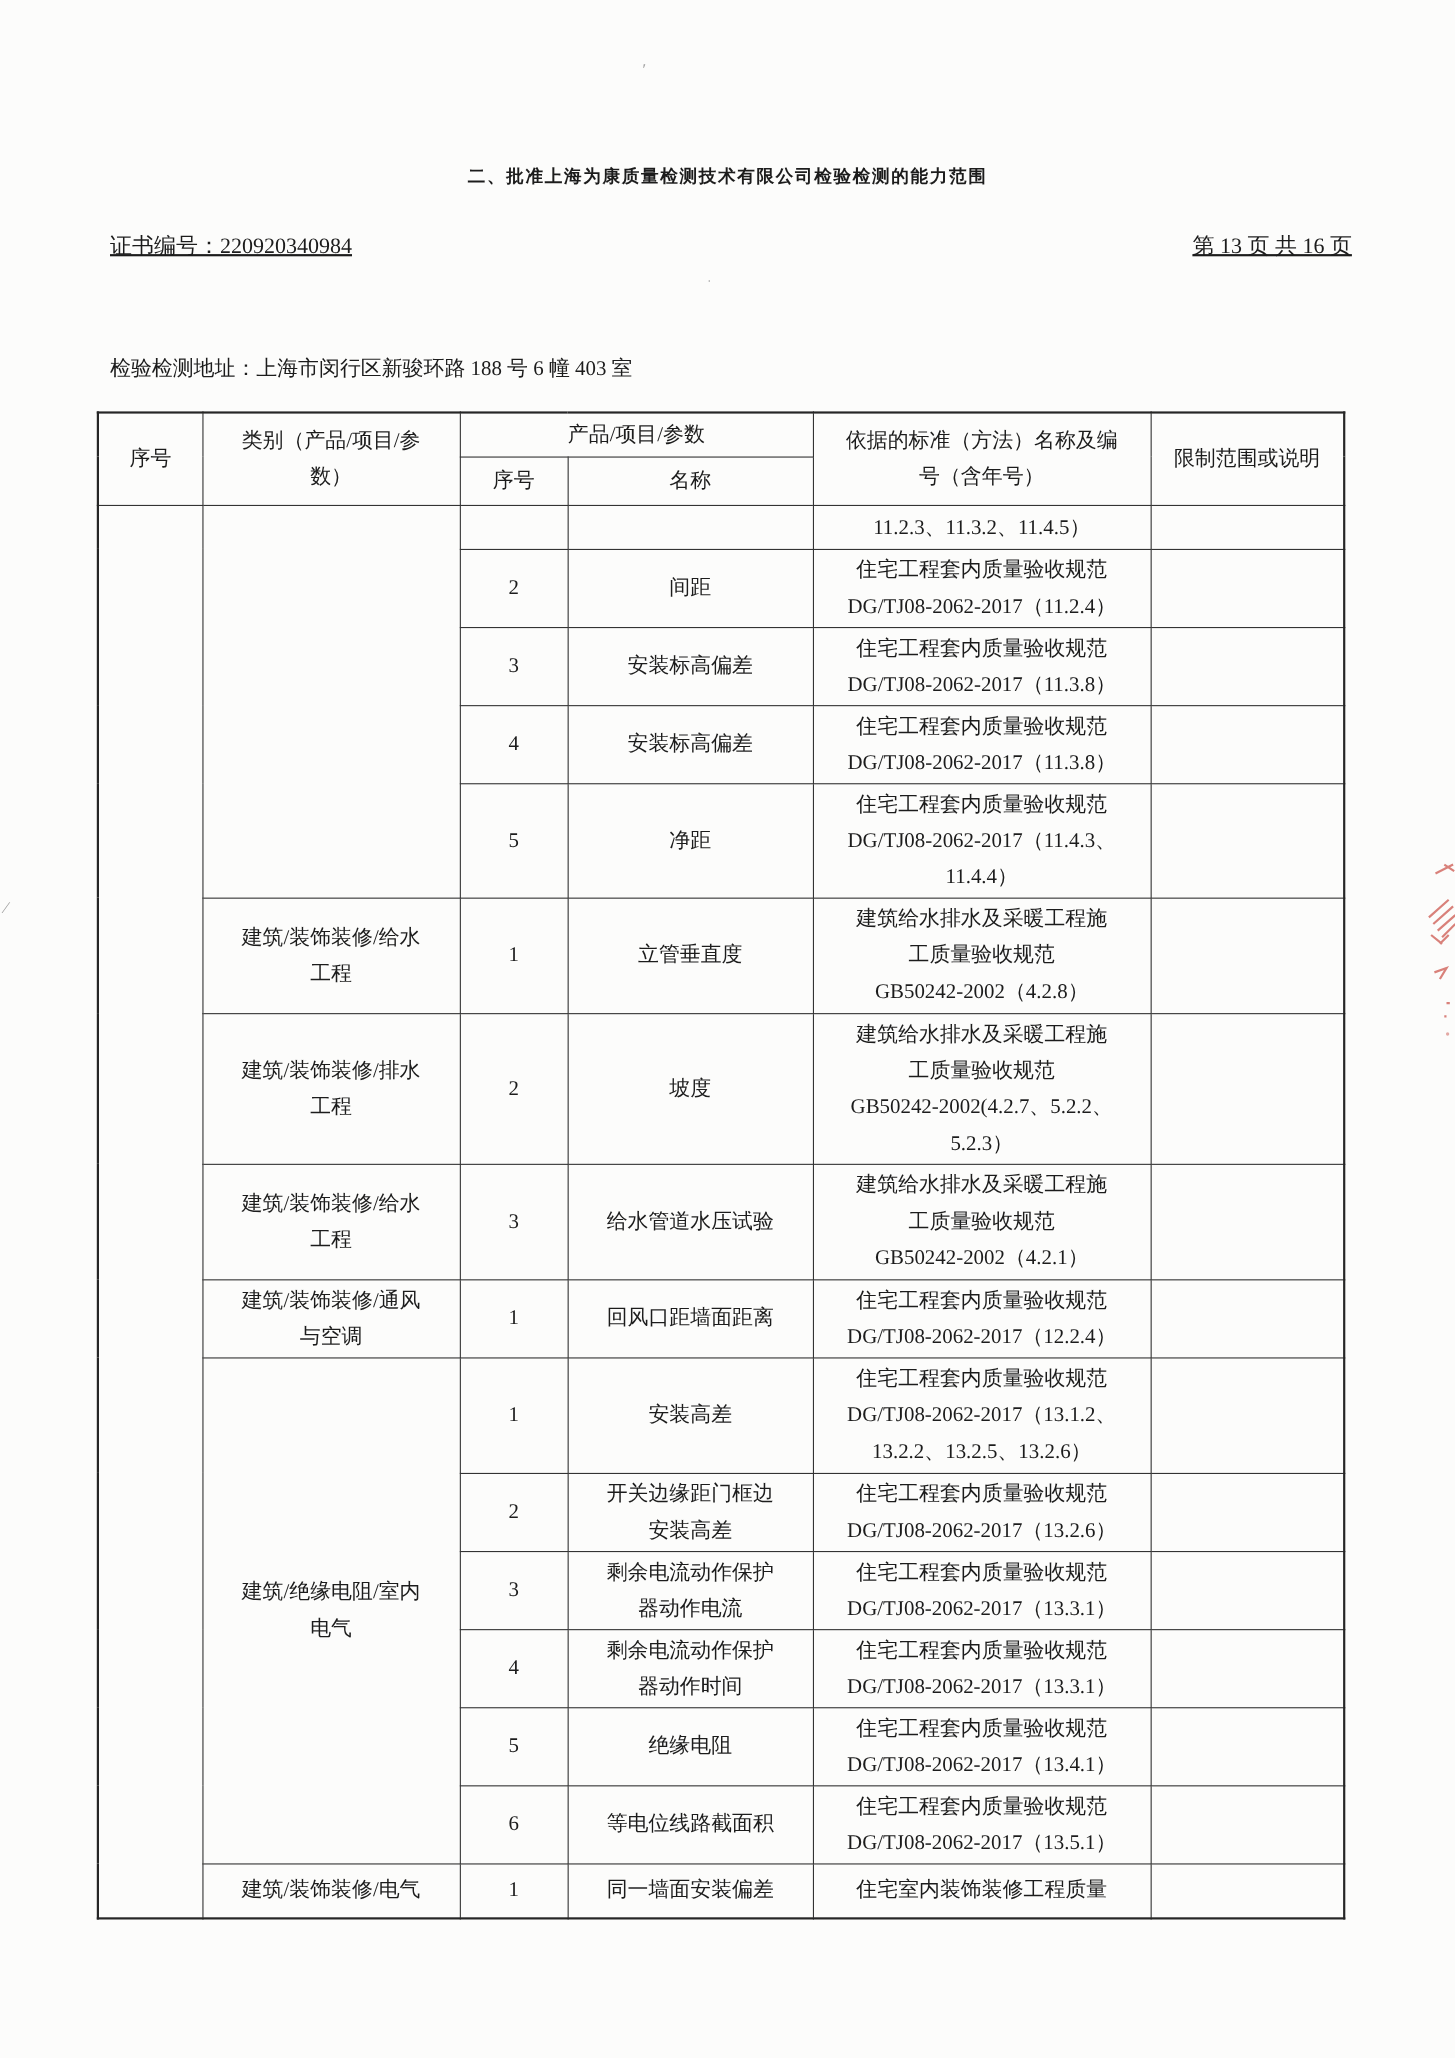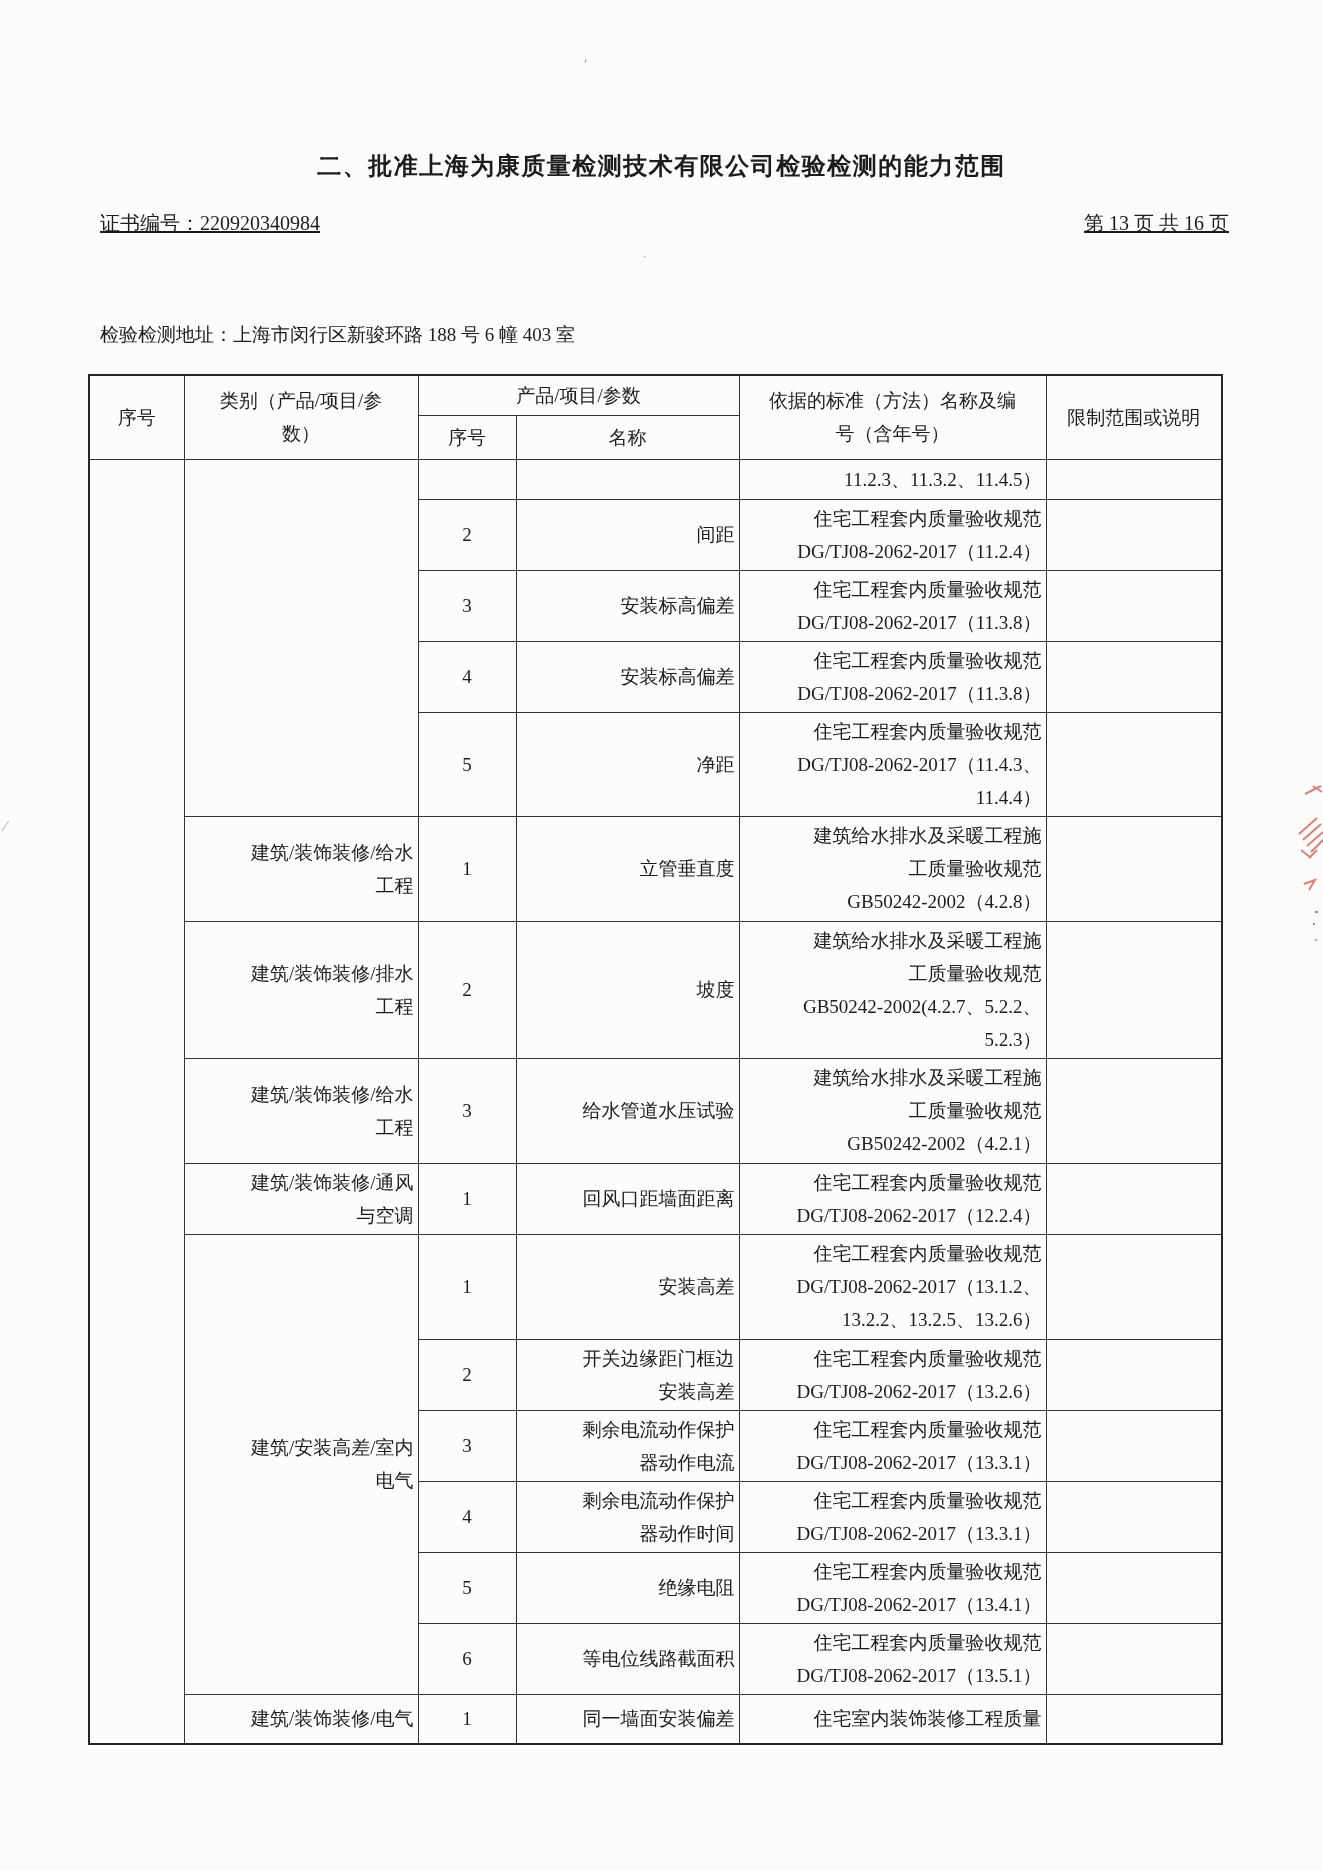--- a/index.html
+++ b/index.html
@@ -8,21 +8,21 @@
     width:1323px;height:1871px;
     margin:0 auto;
     background:#fcfcfb;
     overflow:hidden;
     font-family:"Liberation Serif","DejaVu Serif",serif;
     color:#1c1c1c;
   }
   .title{
     position:absolute;top:150px;left:0;width:100%;
     text-align:center;
-    font-size:24px;font-weight:600;letter-spacing:1.5px;
+    font-size:16px;font-weight:600;letter-spacing:1.5px;
   }
   .cert-line{
     position:absolute;top:210px;left:100px;right:94px;
     display:flex;justify-content:space-between;align-items:baseline;
     font-size:20px;
     text-decoration:underline;
   }
   .addr{
     position:absolute;top:322px;left:100px;
     font-size:19px;
@@ -39,21 +39,21 @@
     font-weight:normal;
     font-size:19px;
     line-height:33px;
     vertical-align:middle;
     padding:2px 4px;
     overflow:hidden;
   }
   th{ text-align:center; font-size:20px; }
   .pre{ white-space:pre-line; }
   td.c-num{ text-align:center; }
-  td.c-name, td.c-std, td.c-cat{ text-align:right; padding-left:13px; padding-right:6px;margin-left:32px; }
+  td.c-name, td.c-std, td.c-cat{ text-align:center; padding-left:13px; padding-right:6px;margin-left:32px; }
   td.c-cat{ padding-left:11px; }
   td.c-seq, td.c-lim{ padding:0; }
   
   .artifact{ position:absolute; color:#9a9a9a; font-size:15px; }
   .stamp{ position:absolute; right:0; top:762px; width:32px; height:200px; opacity:.85; }
 </style>
 </head>
 <body>
 
 <div class="page">
@@ -163,21 +163,21 @@
       <tr style="height:70px">
         <td class="c-cat pre">建筑/装饰装修/通风
 与空调</td>
         <td class="c-num">1</td>
         <td class="c-name pre">回风口距墙面距离</td>
         <td class="c-std pre">住宅工程套内质量验收规范
 DG/TJ08-2062-2017（12.2.4）</td>
         <td class="c-lim"></td>
       </tr>
       <tr style="height:105px">
-        <td rowspan="6" class="c-cat pre">建筑/安装高差/室内
+        <td rowspan="6" class="c-cat pre">建筑/绝缘电阻/室内
 电气</td>
         <td class="c-num">1</td>
         <td class="c-name pre">安装高差</td>
         <td class="c-std pre">住宅工程套内质量验收规范
 DG/TJ08-2062-2017（13.1.2、
 13.2.2、13.2.5、13.2.6）</td>
         <td class="c-lim"></td>
       </tr>
       <tr style="height:70px">
         <td class="c-num">2</td>

